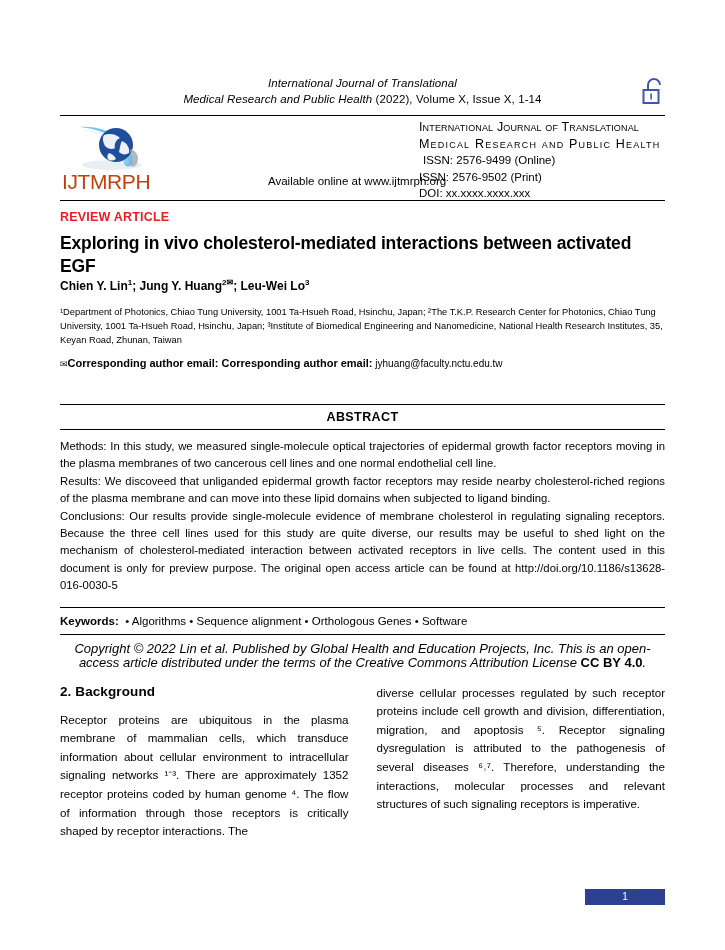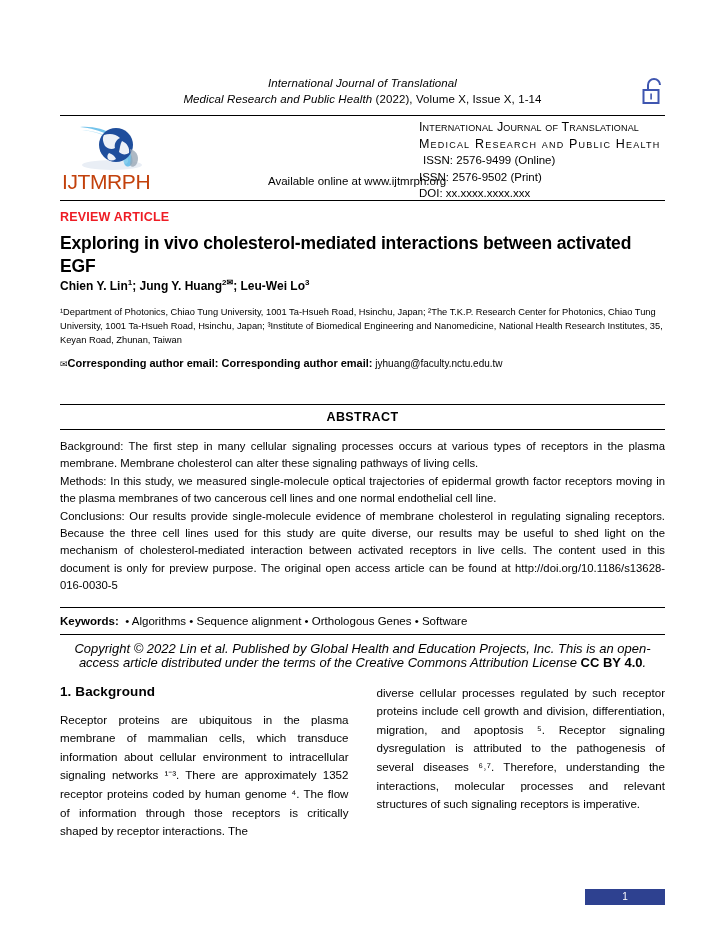--- a/index.html
+++ b/index.html
@@ -257,36 +257,36 @@
 
   <div class="affil">¹Department of Photonics, Chiao Tung University, 1001 Ta-Hsueh Road, Hsinchu, Japan; ²The T.K.P. Research Center for Photonics, Chiao Tung University, 1001 Ta-Hsueh Road, Hsinchu, Japan; ³Institute of Biomedical Engineering and Nanomedicine, National Health Research Institutes, 35, Keyan Road, Zhunan, Taiwan</div>
 
   <div class="corr"><span class="env">✉</span><b>Corresponding author email: Corresponding author email:</b> <span>jyhuang@faculty.nctu.edu.tw</span></div>
 
   <div class="abs-wrap">
     <hr class="rule">
     <div class="abs-head">ABSTRACT</div>
     <hr class="rule">
     <div class="abs-body">
-      <p>Background: The first step in many cellular signaling processes occurs at various types of receptors in the plasma membrane. Membrane cholesterol can alter these signaling pathways of living cells.</p>
       <p>Methods: In this study, we measured single-molecule optical trajectories of epidermal growth factor receptors moving in the plasma membranes of two cancerous cell lines and one normal endothelial cell line.</p>
+      <p>Results: We discoveed that unliganded epidermal growth factor receptors may reside nearby cholesterol-riched regions of the plasma membrane and can move into these lipid domains when subjected to ligand binding.</p>
       <p>Conclusions: Our results provide single-molecule evidence of membrane cholesterol in regulating signaling receptors. Because the three cell lines used for this study are quite diverse, our results may be useful to shed light on the mechanism of cholesterol-mediated interaction between activated receptors in live cells. The content used in this document is only for preview purpose. The original open access article can be found at http://doi.org/10.1186/s13628-016-0030-5</p>
     </div>
   </div>
 
   <div class="kw-wrap">
     <hr class="rule">
     <div class="kw"><b>Keywords:</b>&nbsp; <span>• Algorithms • Sequence alignment • Orthologous Genes • Software</span></div>
     <hr class="rule">
     <div class="copyright"><span>Copyright © 2022 Lin et al. Published by Global Health and Education Projects, Inc. This is an open-access article distributed under the terms of the Creative Commons Attribution License </span><b>CC BY 4.0</b><span>.</span></div>
   </div>
 
   <div class="cols">
     <div class="col col-left">
-      <div class="sec-h">1.  Background</div>
+      <div class="sec-h">2.  Background</div>
       <div class="bodytext">Receptor proteins are ubiquitous in the plasma membrane of mammalian cells, which transduce information about cellular environment to intracellular signaling networks ¹⁻³. There are approximately 1352 receptor proteins coded by human genome ⁴. The flow of information through those receptors is critically shaped by receptor interactions. The</div>
     </div>
     <div class="col col-right">
       <div class="bodytext">diverse cellular processes regulated by such receptor proteins include cell growth and division, differentiation, migration, and apoptosis ⁵. Receptor signaling dysregulation is attributed to the pathogenesis of several diseases ⁶˒⁷. Therefore, understanding the interactions, molecular processes and relevant structures of such signaling receptors is imperative.</div>
     </div>
   </div>
 
   <div class="pagebar"><span>1</span></div>
 
 </div>

